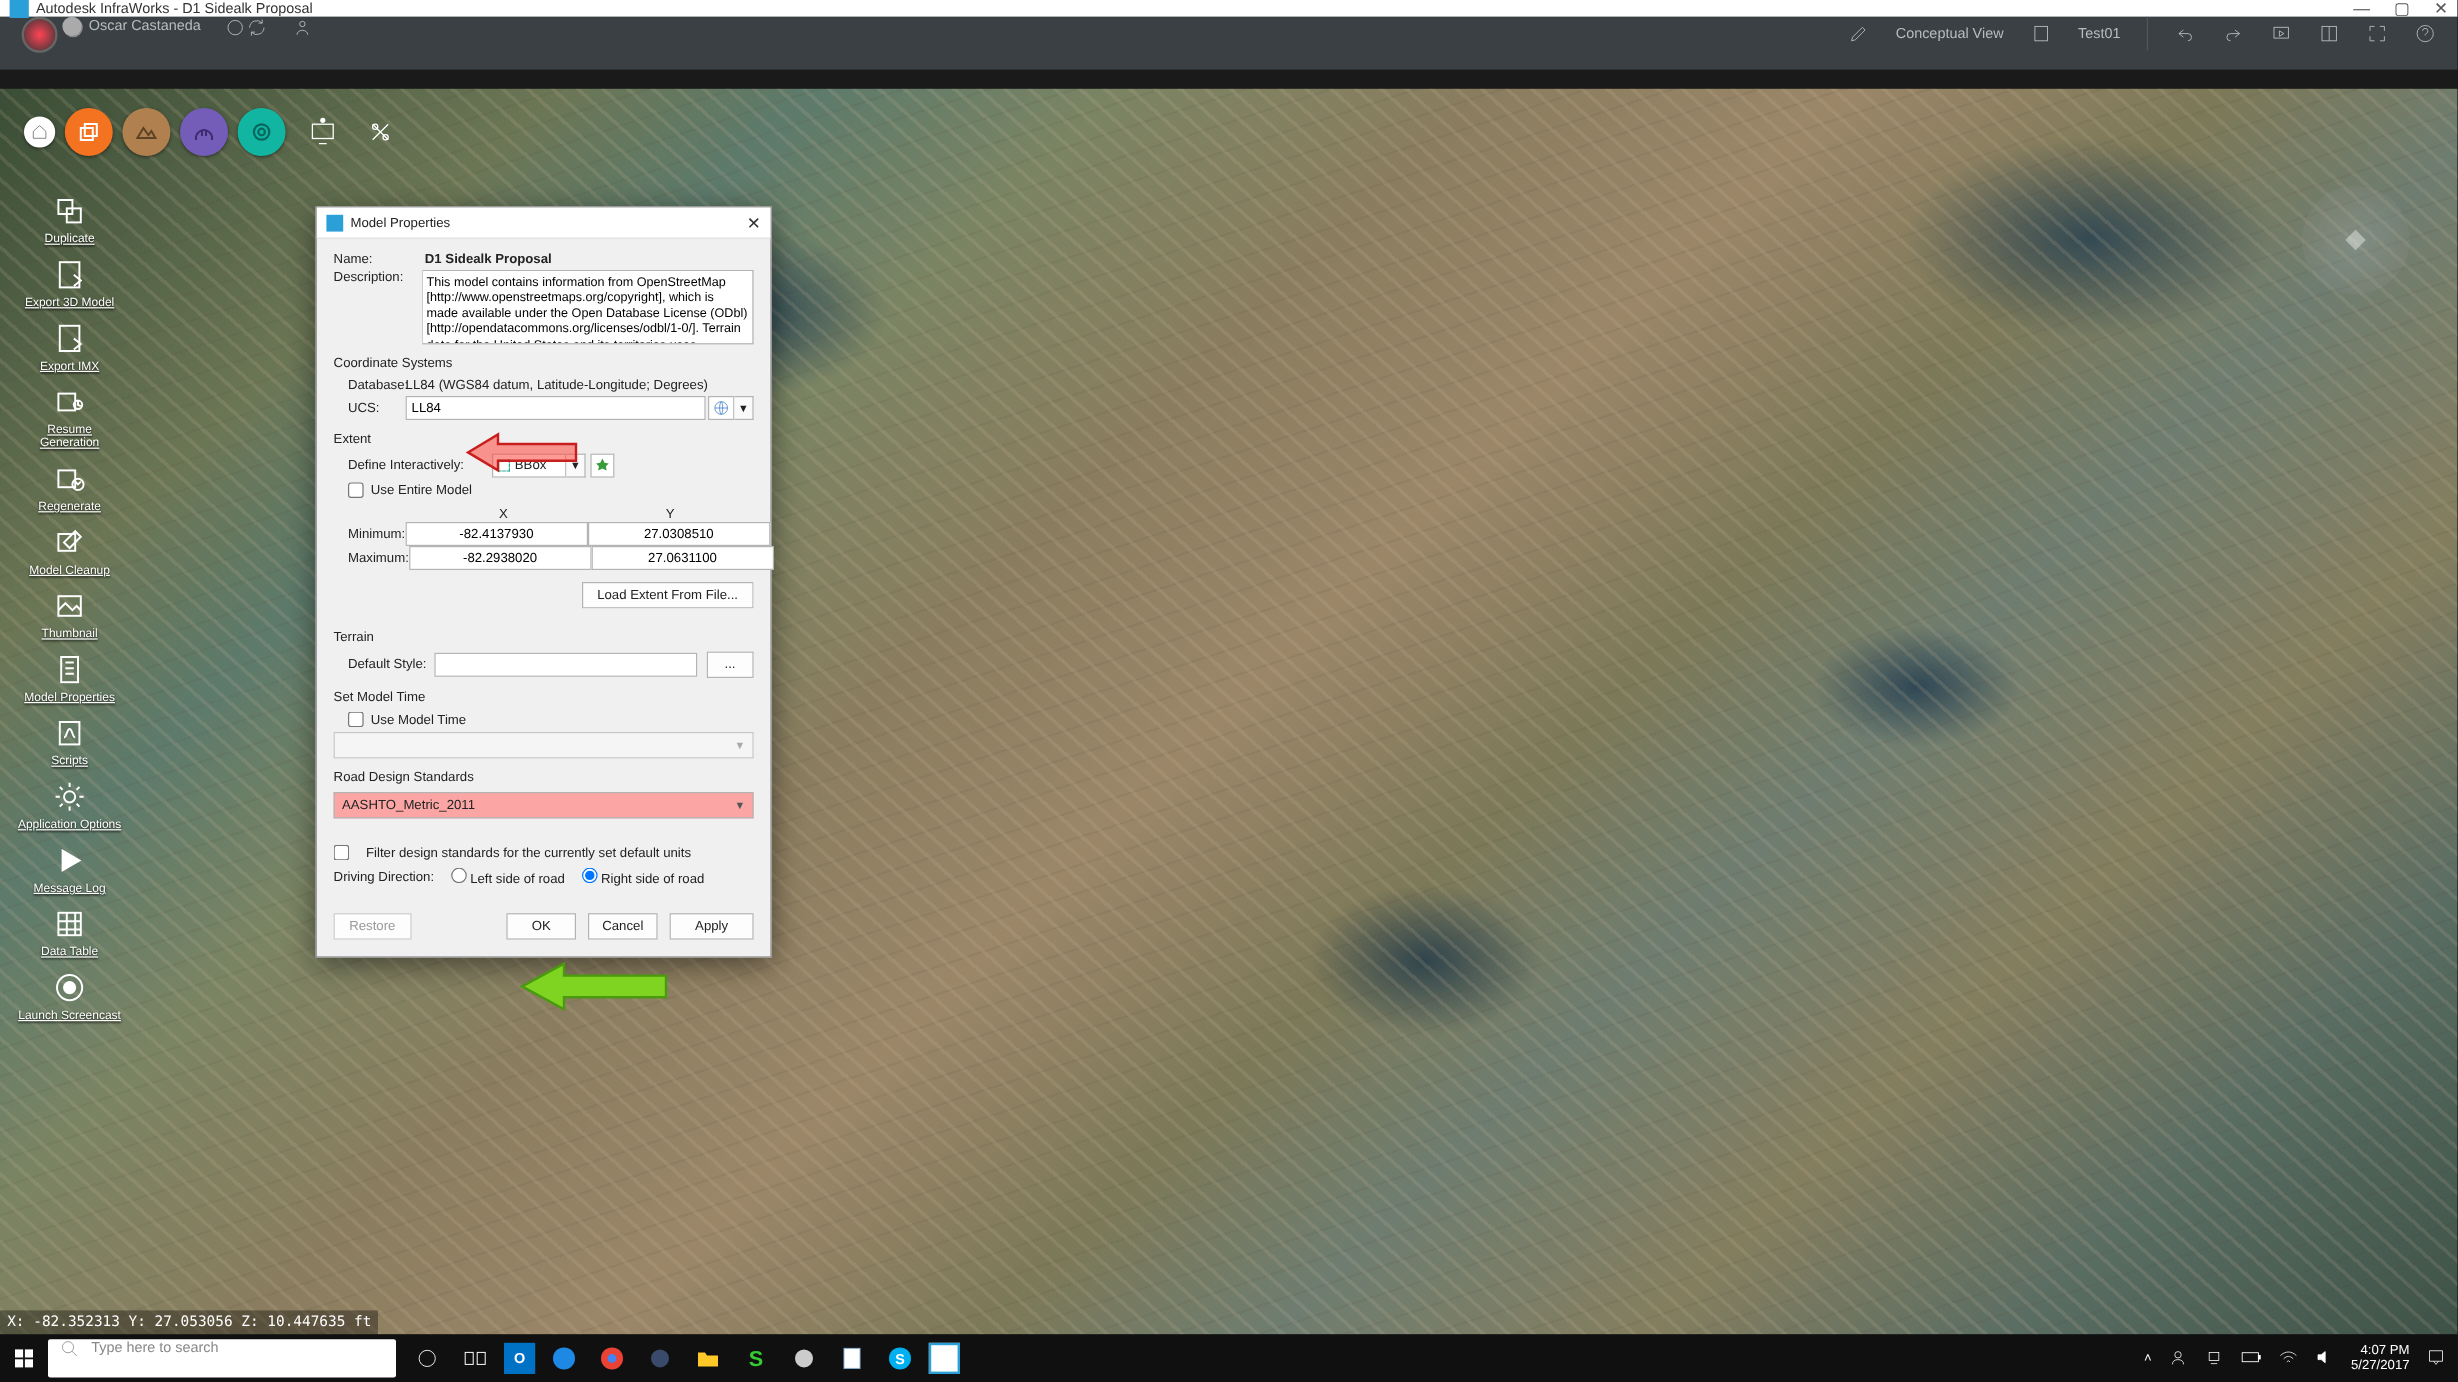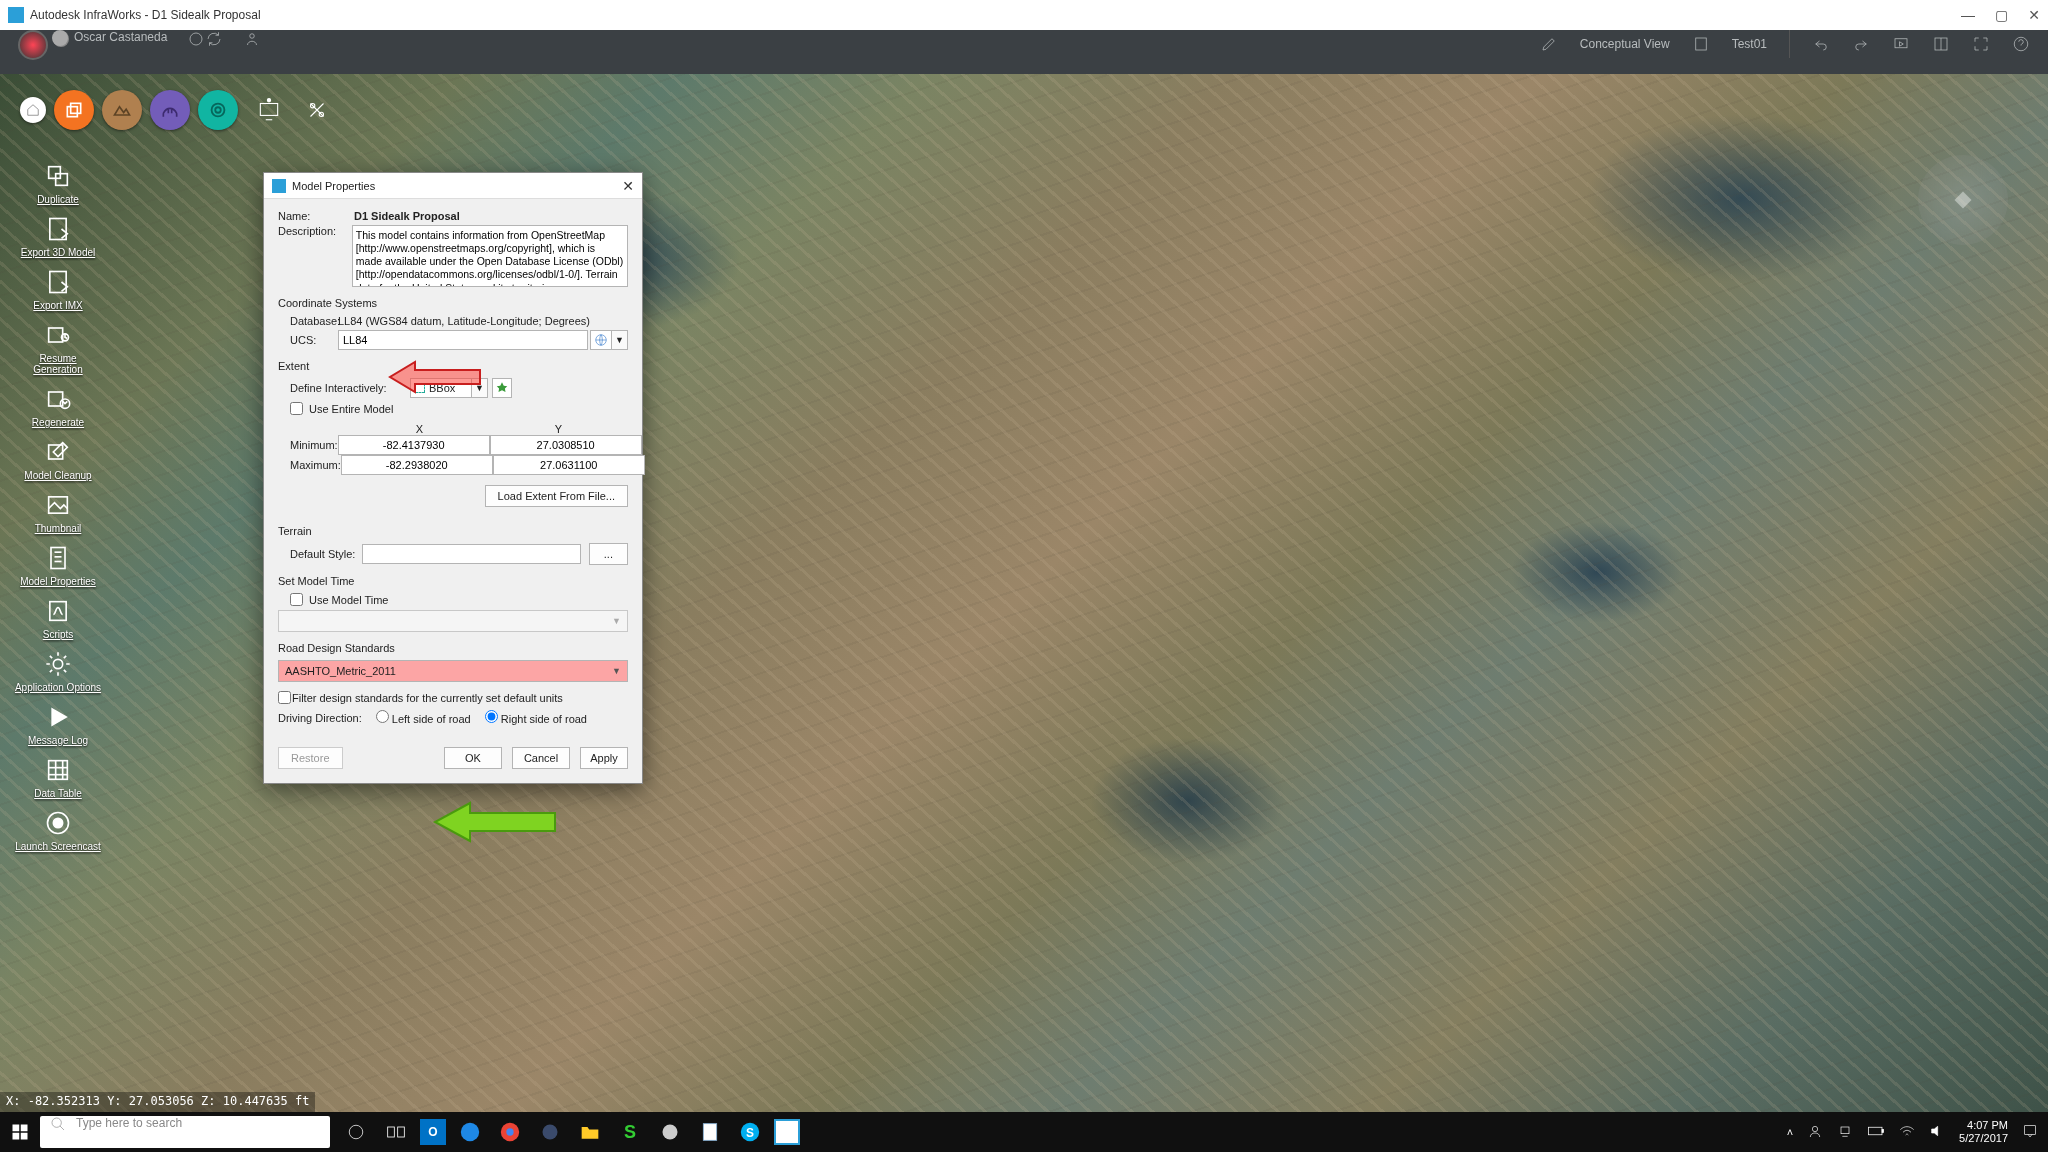--- a/index.html
+++ b/index.html
@@ -1,19 +1,19 @@
 <!DOCTYPE html>
 <html><head>
 <meta charset="utf-8">
 <style>
 * { margin: 0; padding: 0; box-sizing: border-box; font-family: "Segoe UI", Arial, sans-serif; }
 body { width: 2048px; height: 1152px; overflow: hidden; background: #1a1a1a; position: relative; }
 
 
-.titlebar { height: 30px; background: #ffffff; display: flex; align-items: center; padding: 0 8px; font-size: 12px; color: #333; }
+.titlebar { height: 14px; background: #ffffff; display: flex; align-items: center; padding: 0 8px; font-size: 12px; color: #333; }
 .titlebar .app-icon { width: 16px; height: 16px; background: #2b9fd8; margin-right: 6px; }
 .titlebar .win-controls { margin-left: auto; display: flex; gap: 20px; color: #555; font-size: 14px; }
 .titlebar .win-controls span { cursor: default; }
 
 
 .appheader { height: 44px; background: #3b4044; display: flex; align-items: flex-start; padding: 0 18px; color: #b8bcbe; font-size: 12px; }
 .appheader .avatar { width: 30px; height: 30px; border-radius: 50%; background: radial-gradient(circle,#f45,#333); border: 2px solid #666; margin-right: 4px; }
 .appheader .cloud-disk { width: 16px; height: 16px; border-radius:50%; background:#aaa; box-shadow: 1px 1px 0 #888; margin-right:6px;}
 .appheader .right { margin-left: auto; display: flex; align-items: center; gap: 22px; }
 .appheader .hicon { width: 18px; height: 18px; display: inline-block; }
@@ -91,21 +91,21 @@
 .dialog .coord-grid .hdr span { flex:1; text-align:center; font-size:11px;}
 .dialog .coord-grid .rw { display:flex; align-items:center;}
 .dialog .coord-grid .rw .cl { width:60px;}
 .dialog .coord-grid .rw input{ flex:1; margin-right:0;text-align:center;}
 .dialog .btn { height:22px; padding:0 12px; background:#fdfdfd; border:1px solid #b4b4b4; font-size:11px; display:inline-flex; align-items:center; justify-content:center; color:#222;}
 .dialog .btn-right { float:right; margin-top:4px;}
 .dialog .wide { width:230px;}
 .dialog .ddots { width:40px; margin-left:8px;}
 .dialog .select { width:100%; height:22px; border:1px solid #b4b4b4; background:#fca5a5; display:flex; align-items:center; padding:0 6px; margin-top:4px; position:relative;}
 .dialog .select .arr { margin-left:auto; font-size:9px; color:#555;}
-.dialog .filterrow { display:flex; gap:1px; align-items:center; margin-top:9px;}
+.dialog .filterrow { display:flex; gap:14px; align-items:center; margin-top:22px;}
 .dialog .radios { display:flex; align-items:center; gap:14px; margin-top:6px;}
 .dialog .btnbar { display:flex; gap:10px; justify-content:flex-end; margin:22px 0 6px;}
 .dialog .btnbar .restore { margin-right:auto; color:#999; border-color:#ccc;}
 .dialog .disabled-dd { width:100%; height:22px; border:1px solid #c8c8c8; background:#f5f5f5; margin-top:4px; display:flex; align-items:center; padding:0 6px;}
 .dialog .disabled-dd .arr { margin-left:auto; font-size:9px; color:#aaa;}
 
 
 .arrow { position:absolute; pointer-events:none; }
 .arrow-red { top:360px; left:385px; }
 .arrow-green { top:801px; left:430px; }
@@ -453,21 +453,21 @@
     <div class="radios">
       <span>Driving Direction:</span>
       <label><input type="radio" name="dd" style=""> <span>Left side of road</span></label>
       <label><input type="radio" name="dd" checked="" style=""> <span>Right side of road</span></label>
     </div>
 
     <div class="btnbar">
       <span class="btn restore">Restore</span>
       <span class="btn" style="width:58px;">OK</span>
       <span class="btn" style="width:58px;">Cancel</span>
-      <span class="btn" style="width:48px;">Apply</span>
+      <span class="btn" style="width:70px;">Apply</span>
     </div>
   </div>
 </div>
 
 <svg class="arrow arrow-red" width="100" height="34" viewBox="0 0 100 34">
   <path d="M95 10 L30 10 L30 2 L5 17 L30 32 L30 24 L95 24 Z" fill="rgba(255,70,60,.55)" stroke="#c81e1e" stroke-width="2"></path>
 </svg>
 <svg class="arrow arrow-green" width="130" height="42" viewBox="0 0 130 42">
   <path d="M125 12 L40 12 L40 2 L5 21 L40 40 L40 30 L125 30 Z" fill="#7fd321" stroke="#4a9a0e" stroke-width="2"></path>
 </svg>

